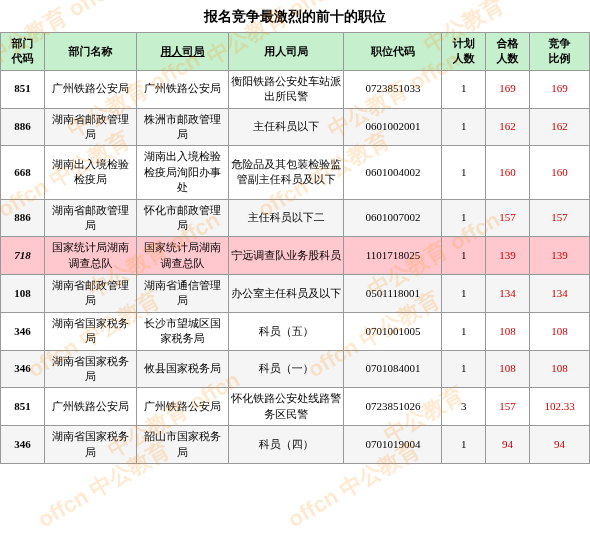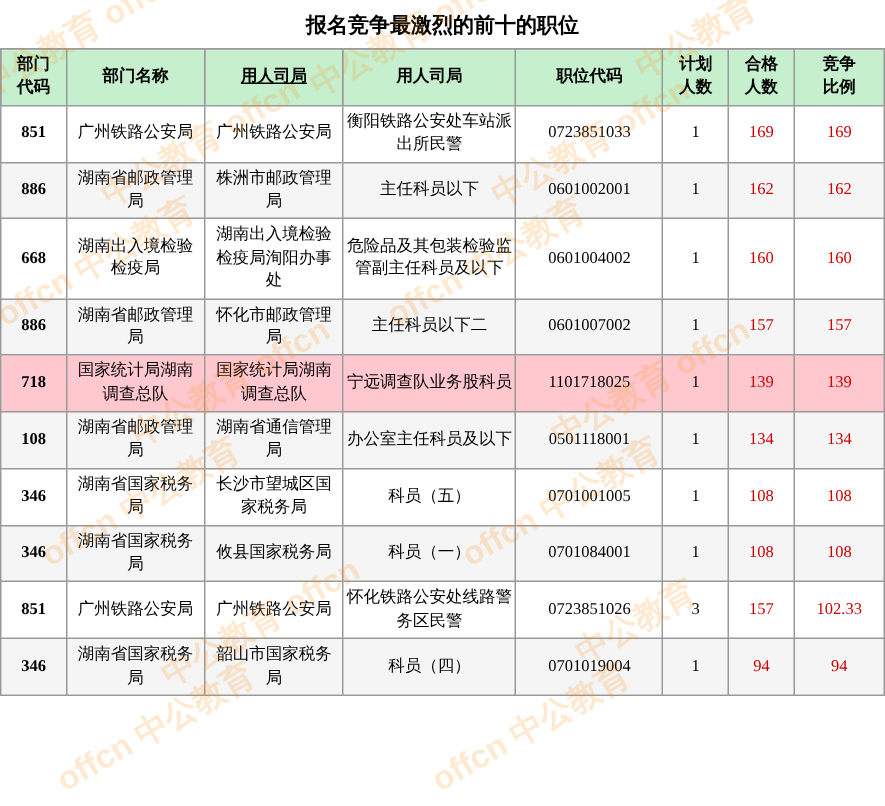--- a/index.html
+++ b/index.html
@@ -137,21 +137,21 @@
         <td style="font-weight: bold;">886</td>
         <td>湖南省邮政管理局</td>
         <td>怀化市邮政管理局</td>
         <td>主任科员以下二</td>
         <td>0601007002</td>
         <td>1</td>
         <td style="color: rgb(204, 0, 0);">157</td>
         <td style="color: rgb(204, 0, 0);">157</td>
       </tr>
       <tr class="highlight-row">
-        <td style="font-weight: bold;">718</td>
+        <td style="font-weight: bold; font-style: italic;">718</td>
         <td>国家统计局湖南调查总队</td>
         <td>国家统计局湖南调查总队</td>
         <td>宁远调查队业务股科员</td>
         <td>1101718025</td>
         <td>1</td>
         <td style="color: rgb(204, 0, 0);">139</td>
         <td style="color: rgb(204, 0, 0);">139</td>
       </tr>
       <tr style="background-color: rgb(245, 245, 245);">
         <td style="font-weight: bold;">108</td>

